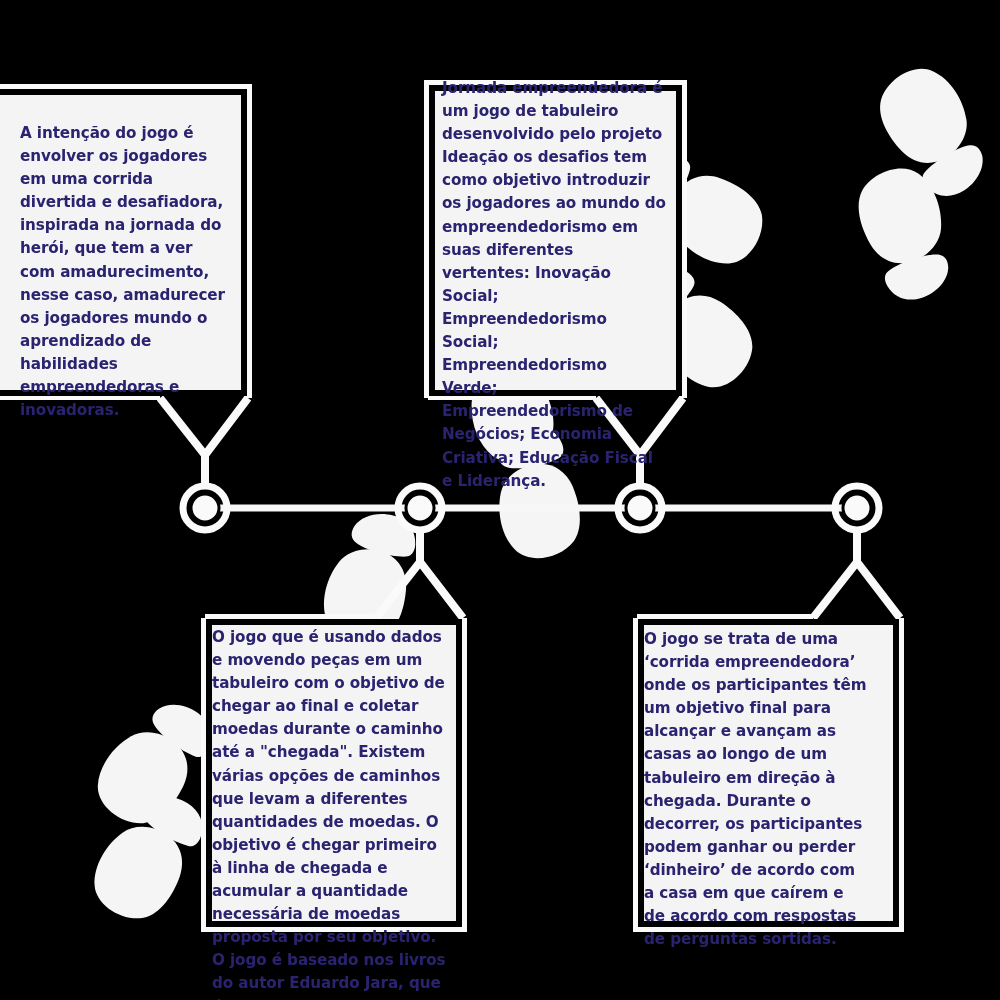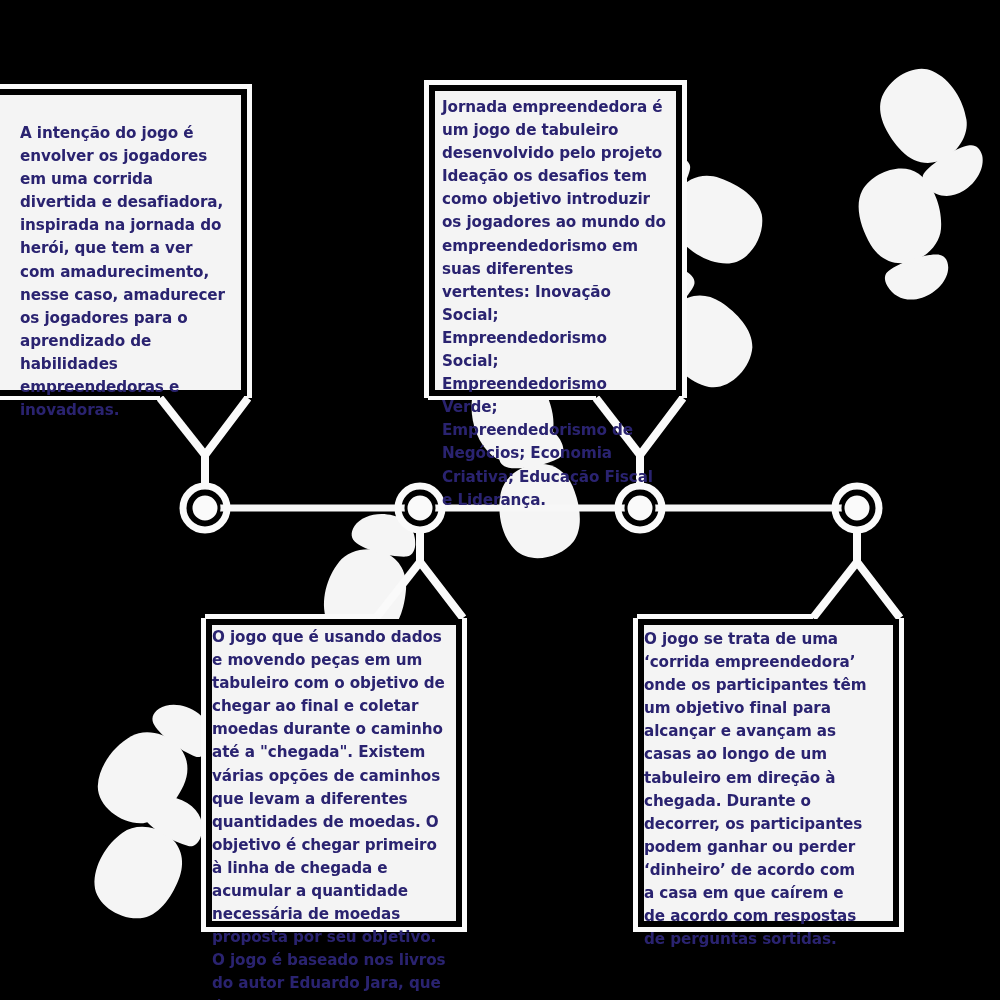--- a/index.html
+++ b/index.html
@@ -27,21 +27,21 @@
     color: #2A2370;
     font-family: "DejaVu Sans", "Liberation Sans", sans-serif;
     font-weight: bold;
     font-size: 15.2px;
     line-height: 1.52;
     letter-spacing: -0.1px;
     white-space: pre-line;
     -webkit-font-smoothing: antialiased;
   }
   #box1-text { left: 20px;  top: 122px; width: 212px; }
-  #box2-text { left: 442px; top: 96px;  width: 224px; }
+  #box2-text { left: 442px; top: 77px;  width: 224px; }
   #box3-text { left: 212px; top: 626px; width: 236px; }
   #box4-text { left: 644px; top: 628px; width: 224px; }
 </style>
 </head>
 <body>
 
 <div id="stage">
 
   <svg id="artboard" viewBox="0 0 1000 1000" xmlns="http://www.w3.org/2000/svg">
 
@@ -133,21 +133,21 @@
         <circle cx="640" cy="508" r="22" fill="none" stroke="#FAFAFA" stroke-width="7"></circle>
         <circle cx="640" cy="508" r="14" fill="#FAFAFA" stroke="#000000" stroke-width="3"></circle>
       </g>
       <g>
         <circle cx="857" cy="508" r="22" fill="none" stroke="#FAFAFA" stroke-width="7"></circle>
         <circle cx="857" cy="508" r="14" fill="#FAFAFA" stroke="#000000" stroke-width="3"></circle>
       </g>
     </g>
   </svg>
 
-  <div class="callout-text" id="box1-text">A intenção do jogo é envolver os jogadores em uma corrida divertida e desafiadora, inspirada na jornada do herói, que tem a ver com amadurecimento, nesse caso, amadurecer os jogadores para o aprendizado de habilidades empreendedoras e inovadoras.</div>
+  <div class="callout-text" id="box1-text">A intenção do jogo é envolver os jogadores em uma corrida divertida e desafiadora, inspirada na jornada do herói, que tem a ver com amadurecimento, nesse caso, amadurecer os jogadores mundo o aprendizado de habilidades empreendedoras e inovadoras.</div>
 
   <div class="callout-text" id="box2-text">Jornada empreendedora é um jogo de tabuleiro desenvolvido pelo projeto Ideação os desafios tem como objetivo introduzir os jogadores ao mundo do empreendedorismo em suas diferentes vertentes: Inovação Social; Empreendedorismo Social; Empreendedorismo Verde; Empreendedorismo de Negócios; Economia Criativa; Educação Fiscal e Liderança.</div>
 
   <div class="callout-text" id="box3-text">O jogo que é usando dados e movendo peças em um tabuleiro com o objetivo de chegar ao final e coletar moedas durante o caminho até a "chegada". Existem várias opções de caminhos que levam a diferentes quantidades de moedas. O objetivo é chegar primeiro à linha de chegada e acumular a quantidade necessária de moedas proposta por seu objetivo. O jogo é baseado nos livros do autor Eduardo Jara, que é o fundador do Programa Esag Kids.</div>
 
   <div class="callout-text" id="box4-text">O jogo se trata de uma ‘corrida empreendedora’ onde os participantes têm um objetivo final para alcançar e avançam as casas ao longo de um tabuleiro em direção à chegada. Durante o decorrer, os participantes podem ganhar ou perder ‘dinheiro’ de acordo com a casa em que caírem e de acordo com respostas de perguntas sortidas.</div>
 
 </div>
 
 </body></html>

